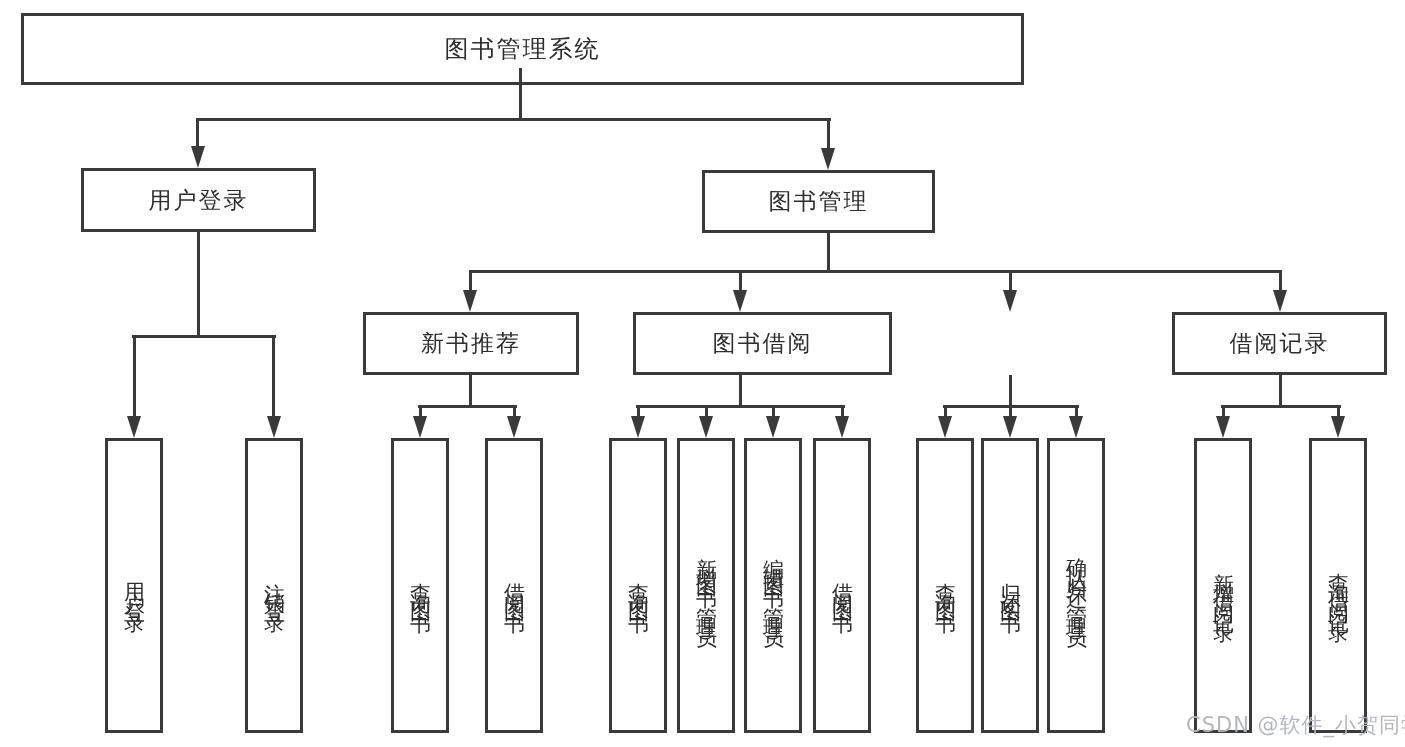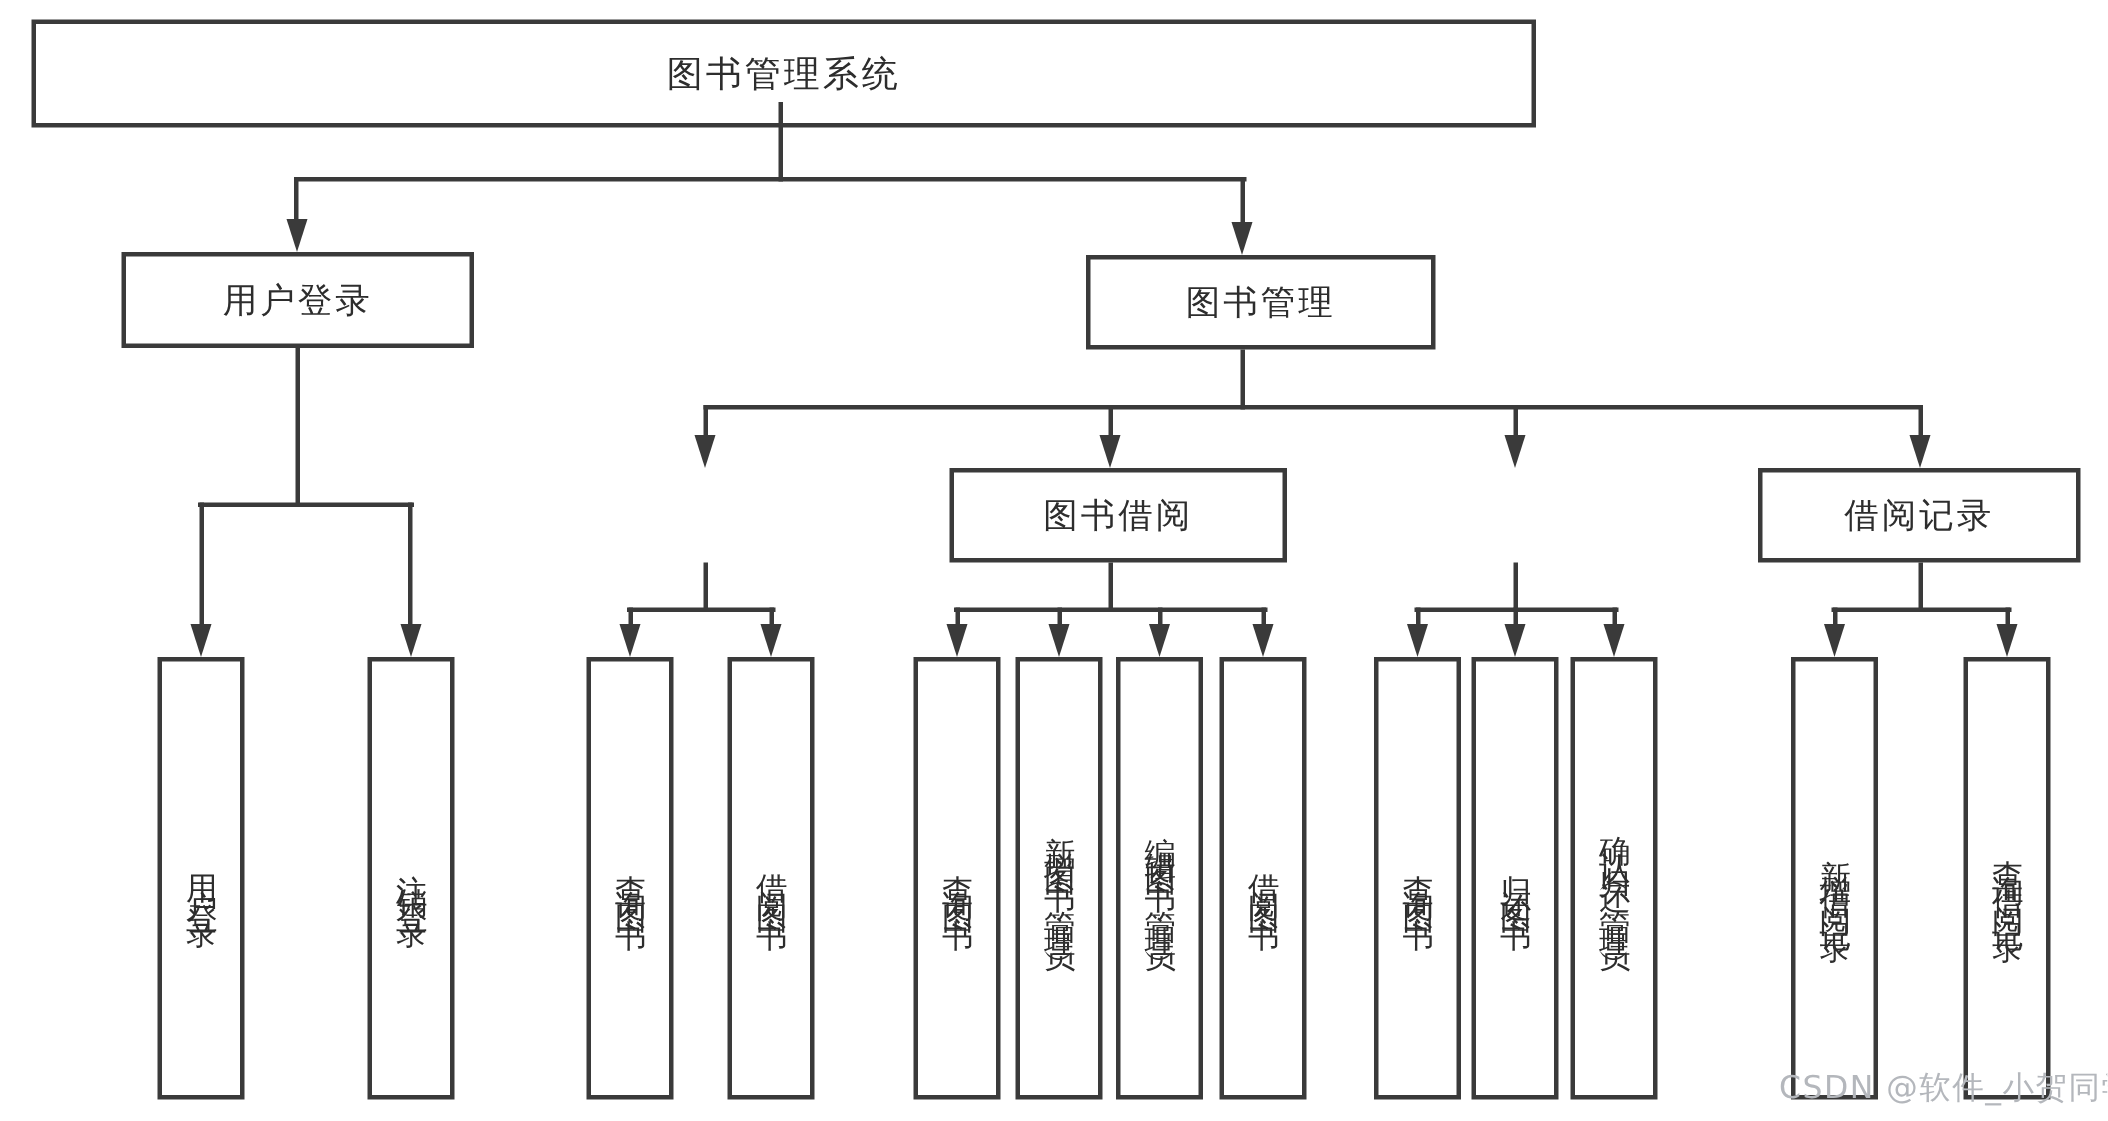--- a/index.html
+++ b/index.html
@@ -56,21 +56,21 @@
   <div class="line" style="left:519px;top:68px;width:3px;height:53px"></div>
   <div class="line" style="left:197px;top:118px;width:634px;height:3px"></div>
   <div class="line" style="left:196px;top:118px;width:3px;height:30px"></div>
   <div class="arrow" style="left:191px;top:146px"></div>
   <div class="line" style="left:827px;top:118px;width:3px;height:32px"></div>
   <div class="arrow" style="left:821px;top:148px"></div>
 
   <div class="node h" style="left:81px;top:168px;width:235px;height:64px">
     <span class="lbl">用户登录</span>
   </div>
-  <div class="node h" style="left:724px;top:170px;width:233px;height:63px">
+  <div class="node h" style="left:702px;top:170px;width:233px;height:63px">
     <span class="lbl">图书管理</span>
   </div>
 
   <div class="line" style="left:197px;top:232px;width:3px;height:106px"></div>
   <div class="line" style="left:132px;top:335px;width:144px;height:3px"></div>
   <div class="line" style="left:133px;top:335px;width:3px;height:83px"></div>
   <div class="arrow" style="left:127px;top:416px"></div>
   <div class="line" style="left:272px;top:335px;width:3px;height:83px"></div>
   <div class="arrow" style="left:267px;top:416px"></div>
 
@@ -78,21 +78,24 @@
   <div class="line" style="left:469px;top:270px;width:813px;height:3px"></div>
   <div class="line" style="left:469px;top:270px;width:3px;height:22px"></div>
   <div class="arrow" style="left:463px;top:290px"></div>
   <div class="line" style="left:739px;top:270px;width:3px;height:22px"></div>
   <div class="arrow" style="left:733px;top:290px"></div>
   <div class="line" style="left:1009px;top:270px;width:3px;height:22px"></div>
   <div class="arrow" style="left:1003px;top:290px"></div>
   <div class="line" style="left:1279px;top:270px;width:3px;height:22px"></div>
   <div class="arrow" style="left:1273px;top:290px"></div>
 
-  <div class="node h" style="left:633px;top:312px;width:225px;height:63px">
+  <div class="node h" style="left:363px;top:312px;width:216px;height:63px">
+    <span class="lbl">新书推荐</span>
+  </div>
+  <div class="node h" style="left:633px;top:312px;width:259px;height:63px">
     <span class="lbl">图书借阅</span>
   </div>
   <div class="node h" style="left:1172px;top:312px;width:215px;height:63px">
     <span class="lbl">借阅记录</span>
   </div>
 
   <div class="line" style="left:469px;top:375px;width:3px;height:33px"></div>
   <div class="line" style="left:418px;top:405px;width:99px;height:3px"></div>
   <div class="line" style="left:419px;top:405px;width:3px;height:13px"></div>
   <div class="arrow" style="left:413px;top:416px"></div>

